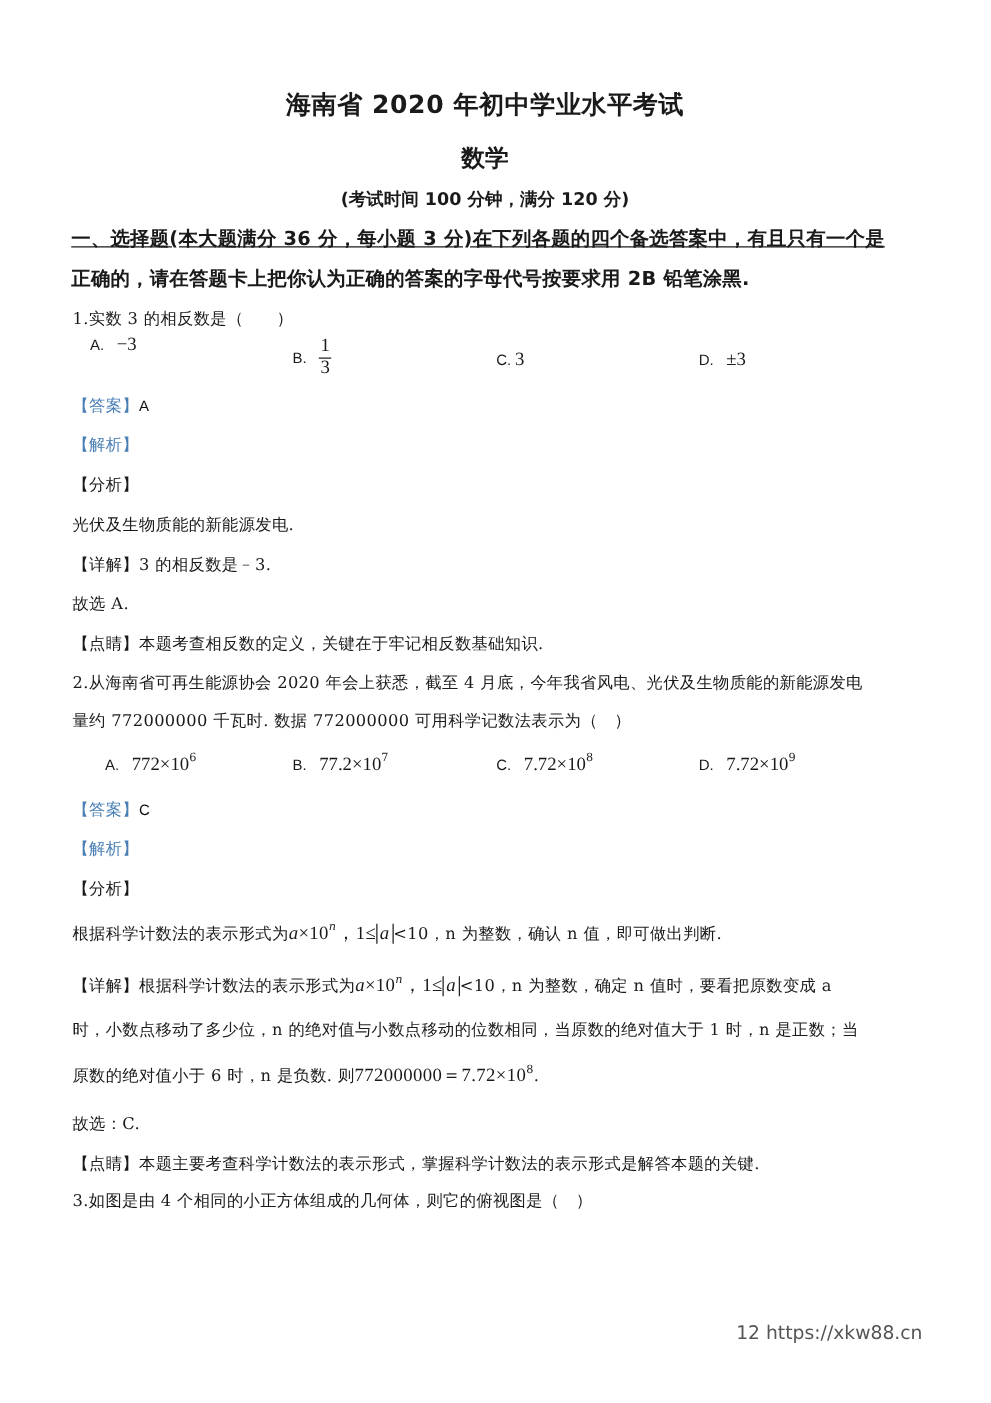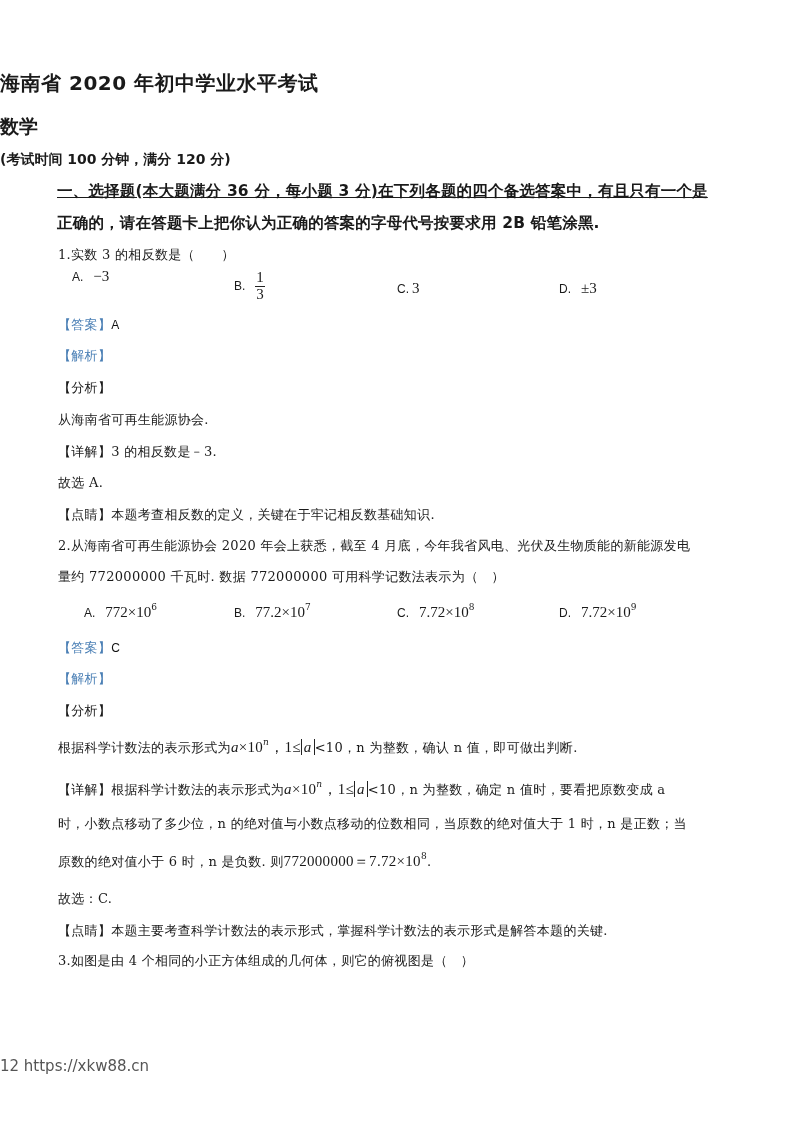--- a/index.html
+++ b/index.html
@@ -3,21 +3,21 @@
   <meta charset="utf-8">
   <style>
     html, body { margin: 0; padding: 0; background: #ffffff; }
     body {
       width: 793px; height: 1122px; position: relative; overflow: hidden;
       font-family: "DejaVu Serif", "Liberation Serif", serif;
       color: #1a1a1a;
     }
     .abs { position: absolute; white-space: nowrap; }
     .title {
-      left: 0; width: 776px; text-align: left; font-weight: bold;
+      left: 0; width: 776px; text-align: center; font-weight: bold;
       font-family: "DejaVu Sans", "Liberation Sans", sans-serif;
     }
     .t1 { top: 70px; font-size: 20px; letter-spacing: 0.5px; }
     .t2 { top: 114px; font-size: 19px; }
     .t3 { top: 151px; font-size: 14px; }
     .section {
       left: 57px; font-weight: bold; font-size: 15.5px;
       font-family: "DejaVu Sans", "Liberation Sans", sans-serif;
       letter-spacing: 0.2px;
     }
@@ -31,21 +31,21 @@
       display: inline-flex; flex-direction: column; align-items: center;
       vertical-align: middle; font-family: "Liberation Serif", serif; font-size: 15px;
       line-height: 1.05;
     }
     .frac .num { border-bottom: 1px solid #222; padding: 0 1px; }
     sup { font-size: 9px; vertical-align: 7px; }
     .math { font-family: "Liberation Serif", serif; font-size: 15px; }
     .ital { font-style: italic; }
     .abs-bars { border-left: 1px solid #222; border-right: 1px solid #222; padding: 0 2px; }
     .footer {
-      left: 0; width: 738px; text-align: left; top: 1057px;
+      left: 0; width: 738px; text-align: right; top: 1057px;
       font-family: "DejaVu Sans", "Liberation Sans", sans-serif;
       font-size: 15px; color: #555;
     }
   </style>
 </head>
 <body>
 
 <div class="abs title t1">海南省 2020 年初中学业水平考试</div>
 <div class="abs title t2">数学</div>
 <div class="abs title t3">(考试时间 100 分钟，满分 120 分)</div>
@@ -69,21 +69,21 @@
 </div>
 <div class="abs opt" style="left:559px; top:280px;">
   <span class="lbl">D.</span><span class="val">±3</span>
 </div>
 
 <div class="abs p" style="top:316px;">
   <span class="blue">【答案】</span><span class="ans-val">A</span>
 </div>
 <div class="abs p blue" style="top:347px;">【解析】</div>
 <div class="abs p" style="top:379px;">【分析】</div>
-<div class="abs p" style="top:411px;">从海南省可再生能源协会.</div>
+<div class="abs p" style="top:411px;">光伏及生物质能的新能源发电.</div>
 <div class="abs p" style="top:443px;">
   <span>【详解】</span><span>3 的相反数是﹣3.</span>
 </div>
 <div class="abs p" style="top:474px;">故选 A.</div>
 <div class="abs p" style="top:506px;">
   <span>【点睛】</span><span>本题考查相反数的定义，关键在于牢记相反数基础知识.</span>
 </div>
 
 <div class="abs p" style="top:537px;">2.从海南省可再生能源协会 2020 年会上获悉，截至 4 月底，今年我省风电、光伏及生物质能的新能源发电</div>
 <div class="abs p" style="top:568px;">量约 772000000 千瓦时. 数据 772000000 可用科学记数法表示为（　）</div>

